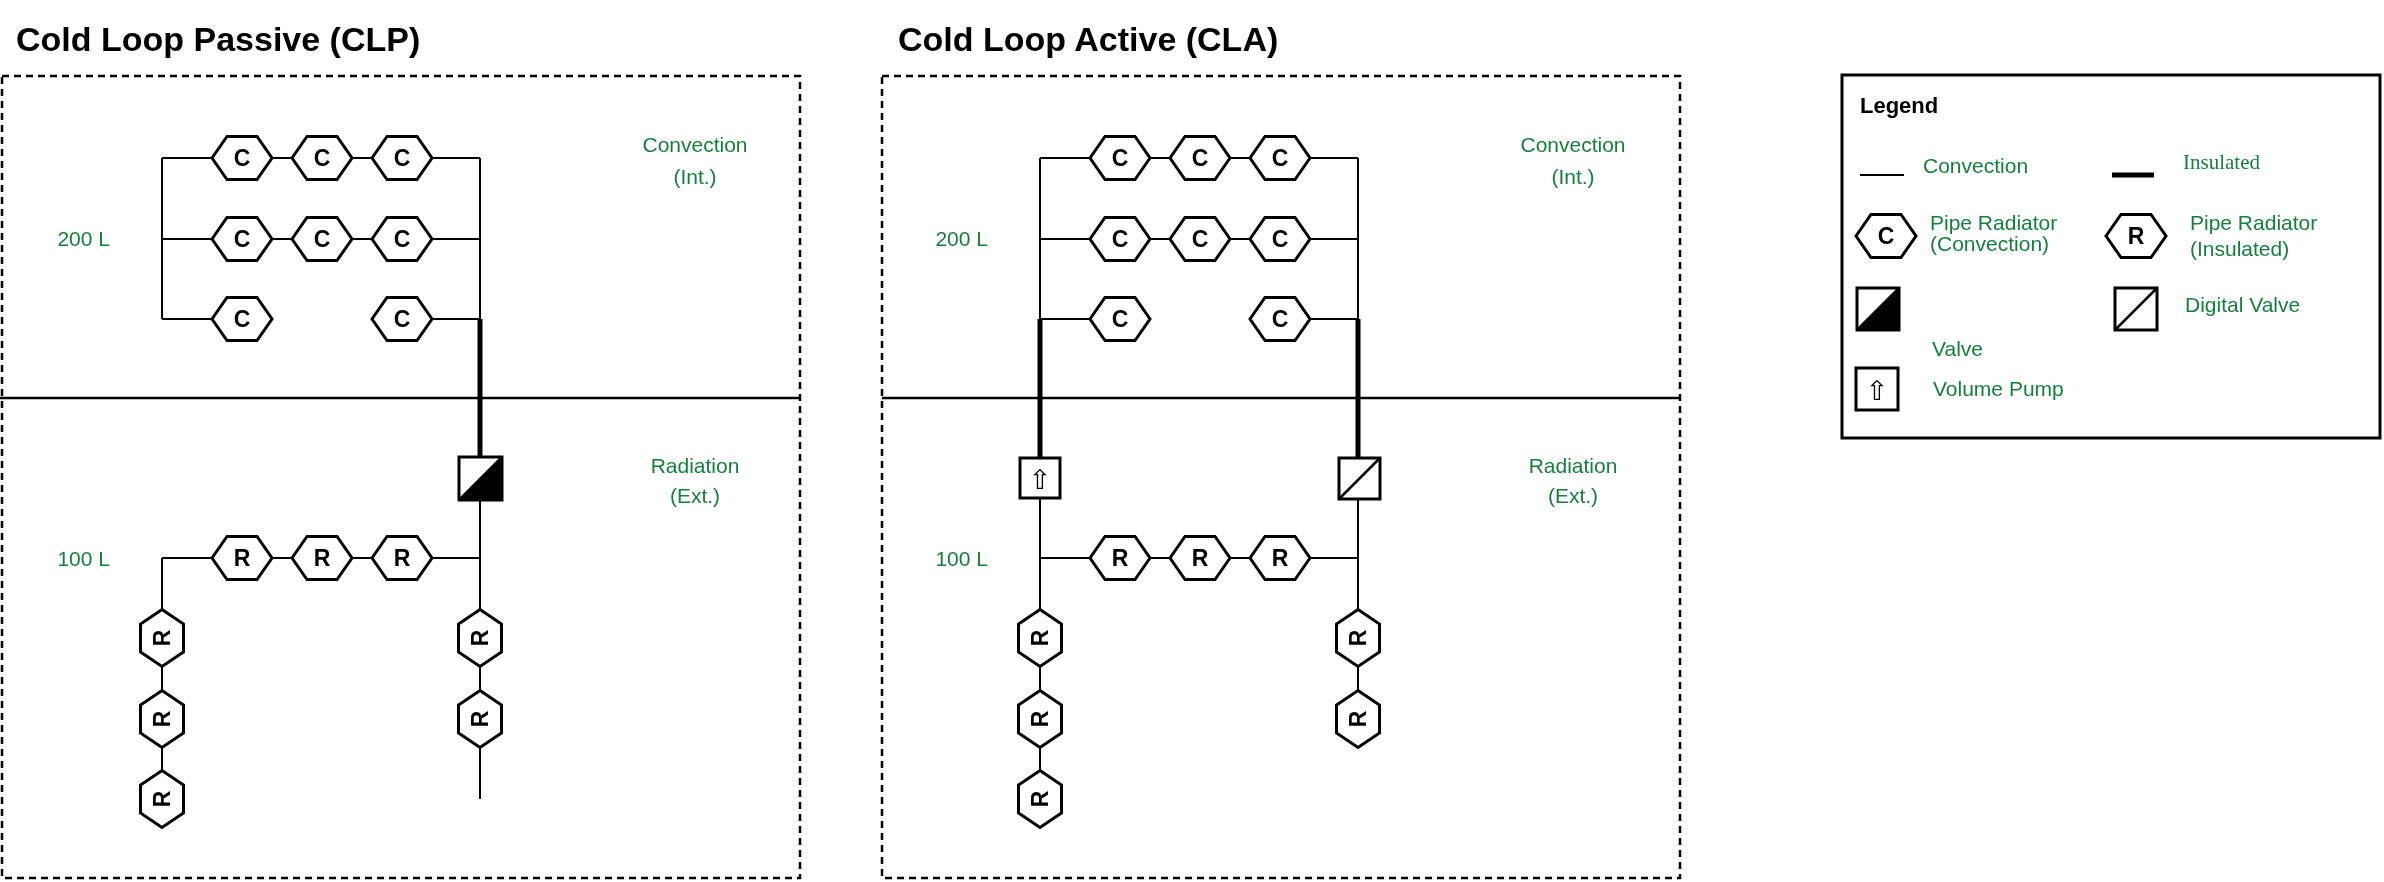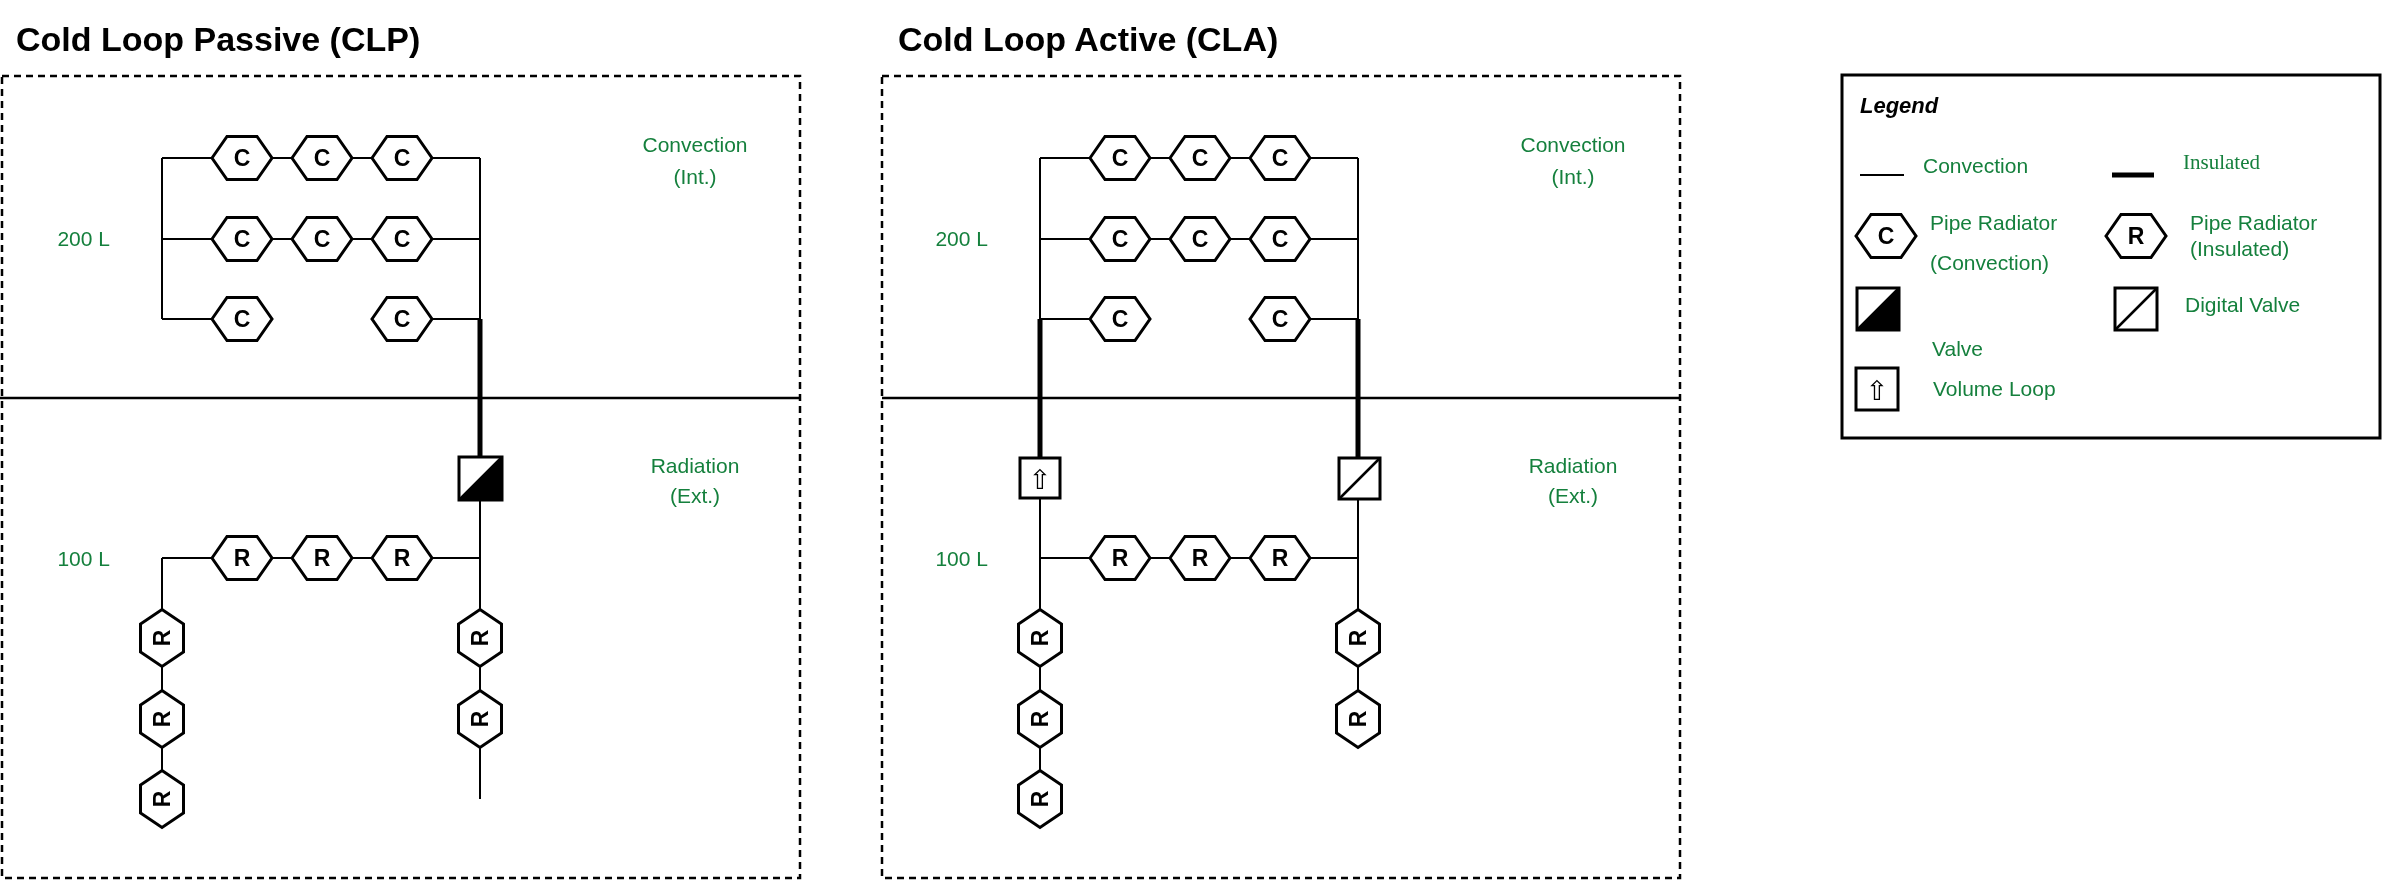--- a/index.html
+++ b/index.html
@@ -265,24 +265,24 @@
   <div class="lbl vol" style="left:20px;top:227px;">200 L</div>
   <div class="lbl vol" style="left:20px;top:547px;">100 L</div>
 
   <div class="lbl ctr" style="left:1423px;top:133px;">Convection</div>
   <div class="lbl ctr" style="left:1423px;top:165px;">(Int.)</div>
   <div class="lbl ctr" style="left:1423px;top:454px;">Radiation</div>
   <div class="lbl ctr" style="left:1423px;top:484px;">(Ext.)</div>
   <div class="lbl vol" style="left:898px;top:227px;">200 L</div>
   <div class="lbl vol" style="left:898px;top:547px;">100 L</div>
 
-  <div class="legend-title" style="left:1860px;top:93px;font-style:italic;">Legend</div>
+  <div class="legend-title" style="left:1860px;top:93px;">Legend</div>
   <div class="lbl" style="left:1923px;top:154px;">Convection</div>
   <div class="lbl" style="left:2183px;top:150px;font-family:Liberation Serif, serif;">Insulated</div>
   <div class="lbl" style="left:1930px;top:211px;">Pipe Radiator</div>
-  <div class="lbl" style="left:1930px;top:251px;text-align:center;">(Convection)</div>
+  <div class="lbl" style="left:1930px;top:232px;text-align:center;">(Convection)</div>
   <div class="lbl" style="left:2190px;top:211px;">Pipe Radiator</div>
   <div class="lbl" style="left:2190px;top:237px;">(Insulated)</div>
   <div class="lbl" style="left:1932px;top:293px;margin-top:44px;">Valve</div>
   <div class="lbl" style="left:2185px;top:293px;">Digital Valve</div>
-  <div class="lbl" style="left:1933px;top:377px;">Volume Loop</div>
+  <div class="lbl" style="left:1933px;top:377px;">Volume Pump</div>
 
 </div>
 
 </body></html>

